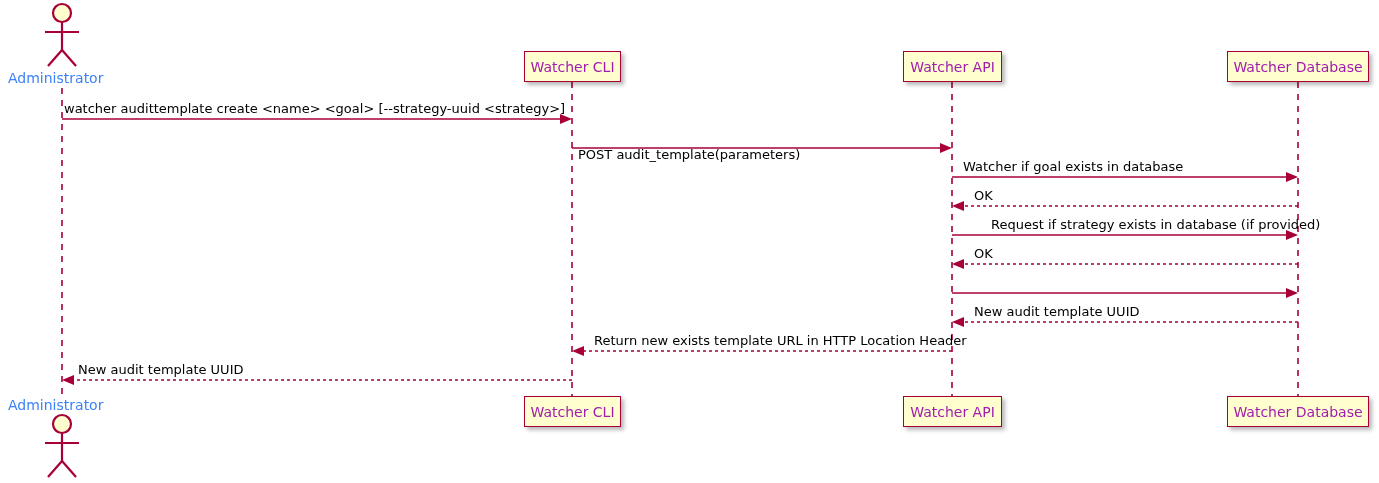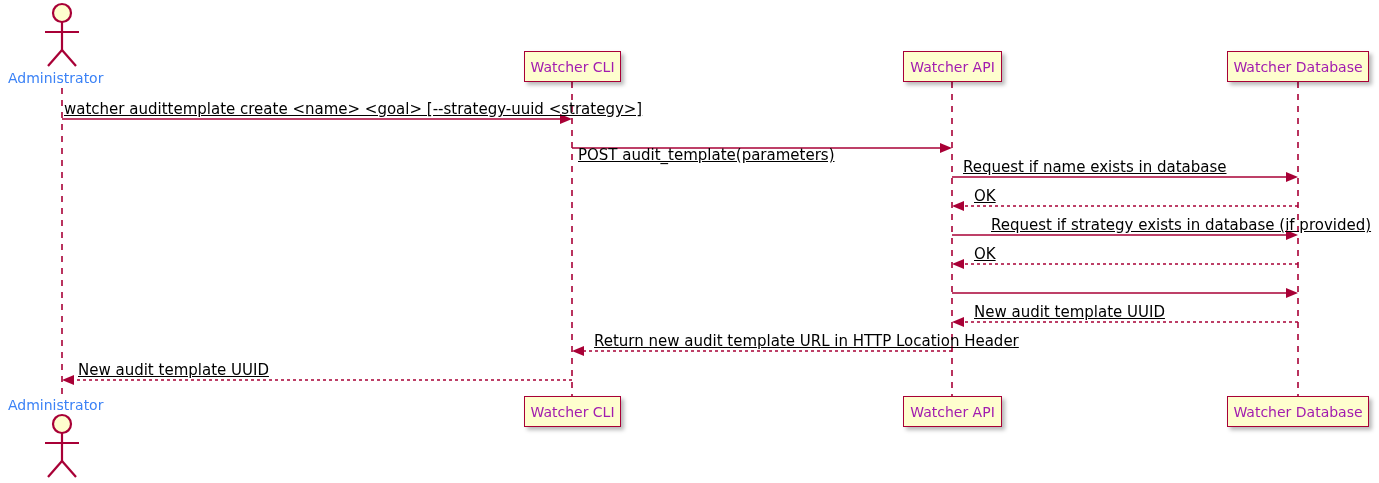--- a/index.html
+++ b/index.html
@@ -46,25 +46,24 @@
   }
   .actor-label {
     position: absolute;
     font-size: 14px;
     color: #3b82f6;
     white-space: nowrap;
     line-height: 1;
   }
   .msg-label {
     position: absolute;
-    font-size: 15px;
+    font-size: 13px;
     color: #000000;
     white-space: nowrap;
     line-height: 1;
-    text-decoration: underline;
   }
 </style>
 </head>
 <body>
 
 <div id="diagram-root">
 
   <svg id="diagram-svg" viewBox="0 0 1379 483" xmlns="http://www.w3.org/2000/svg">
     <defs>
       <filter id="boxshadow" x="-20%" y="-20%" width="160%" height="160%">
@@ -168,21 +167,21 @@
   </div>
   <div class="participant-box" style="left:903px; top:396px; width:99px; height:31px;">
     <span class="participant-label">Watcher API</span>
   </div>
   <div class="participant-box" style="left:1227px; top:396px; width:142px; height:31px;">
     <span class="participant-label">Watcher Database</span>
   </div>
 
   <div class="msg-label" style="left:64px; top:102px;">watcher audittemplate create &lt;name&gt; &lt;goal&gt; [--strategy-uuid &lt;strategy&gt;]</div>
   <div class="msg-label" style="left:578px; top:148px;">POST audit_template(parameters)</div>
-  <div class="msg-label" style="left:963px; top:160px;">Request if name exists in database</div>
+  <div class="msg-label" style="left:963px; top:160px;">Watcher if goal exists in database</div>
   <div class="msg-label" style="left:974px; top:189px;">OK</div>
   <div class="msg-label" style="left:963px; top:218px;margin-left:28px;">Request if strategy exists in database (if provided)</div>
   <div class="msg-label" style="left:974px; top:247px;">OK</div>
   <div class="msg-label" style="left:974px; top:305px;">New audit template UUID</div>
-  <div class="msg-label" style="left:594px; top:334px;">Return new audit template URL in HTTP Location Header</div>
+  <div class="msg-label" style="left:594px; top:334px;">Return new exists template URL in HTTP Location Header</div>
   <div class="msg-label" style="left:78px; top:363px;">New audit template UUID</div>
 
 </div>
 
 </body></html>

